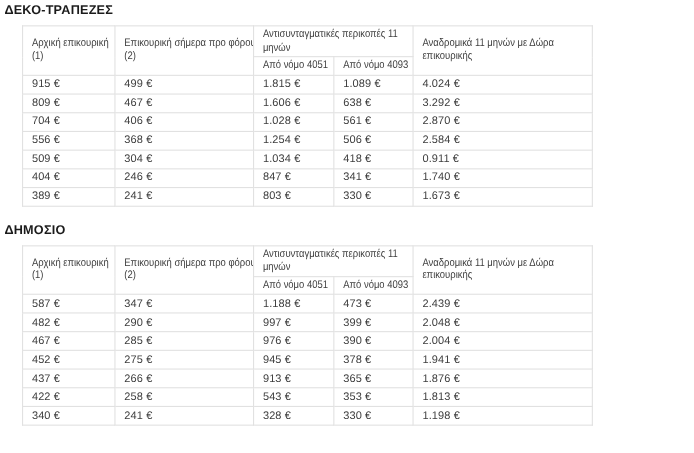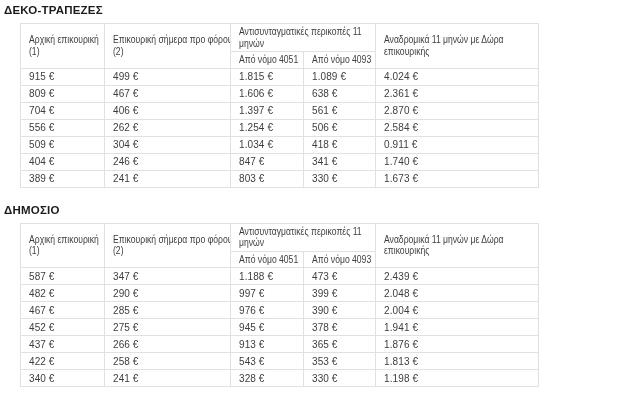--- a/index.html
+++ b/index.html
@@ -110,32 +110,32 @@
             <td>499 €</td>
             <td>1.815 €</td>
             <td>1.089 €</td>
             <td>4.024 €</td>
           </tr>
           <tr>
             <td>809 €</td>
             <td>467 €</td>
             <td>1.606 €</td>
             <td>638 €</td>
-            <td>2.361 €</td>
+            <td>3.292 €</td>
           </tr>
           <tr>
             <td>704 €</td>
             <td>406 €</td>
-            <td>1.397 €</td>
+            <td>1.028 €</td>
             <td>561 €</td>
             <td>2.870 €</td>
           </tr>
           <tr>
             <td>556 €</td>
-            <td>262 €</td>
+            <td>368 €</td>
             <td>1.254 €</td>
             <td>506 €</td>
             <td>2.584 €</td>
           </tr>
           <tr>
             <td>509 €</td>
             <td>304 €</td>
             <td>1.034 €</td>
             <td>418 €</td>
             <td>0.911 €</td>

